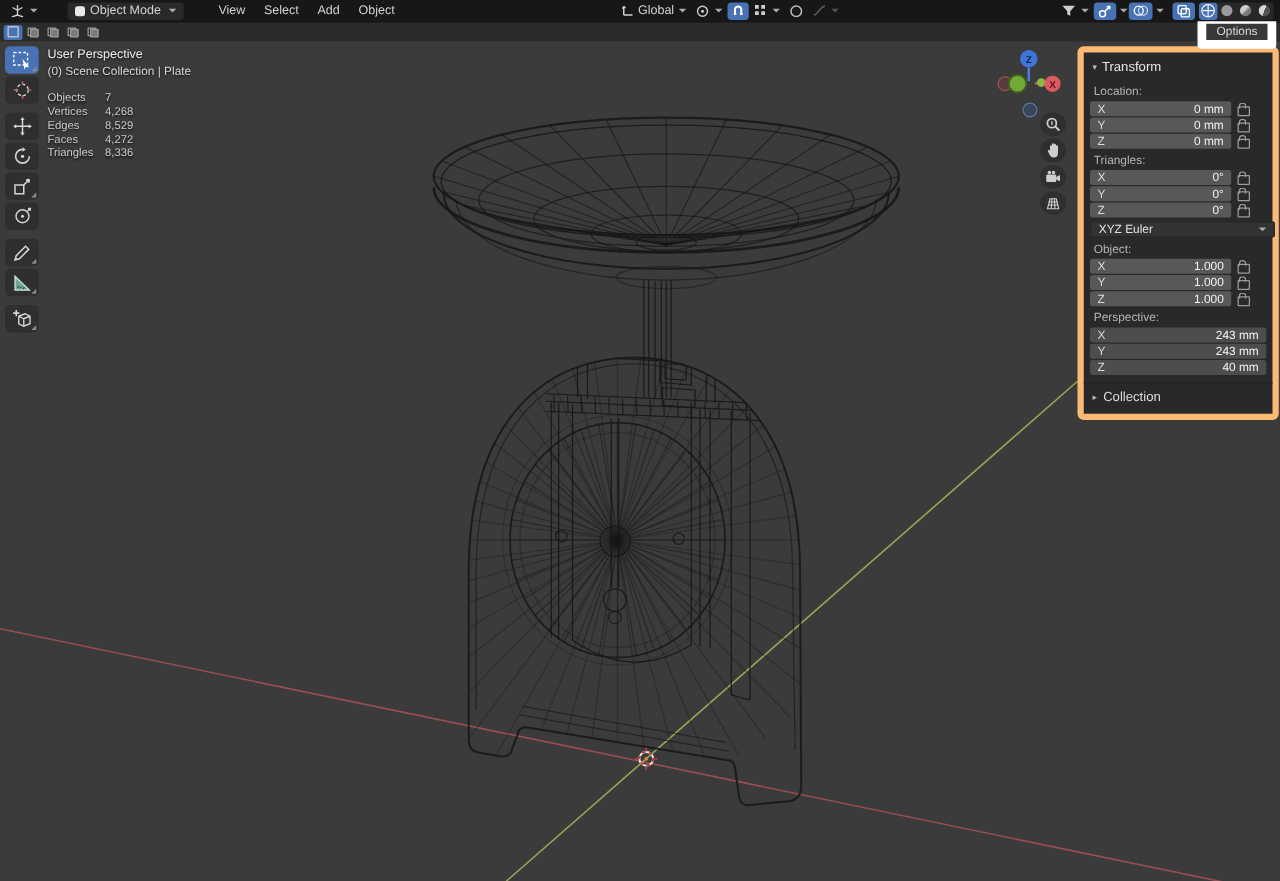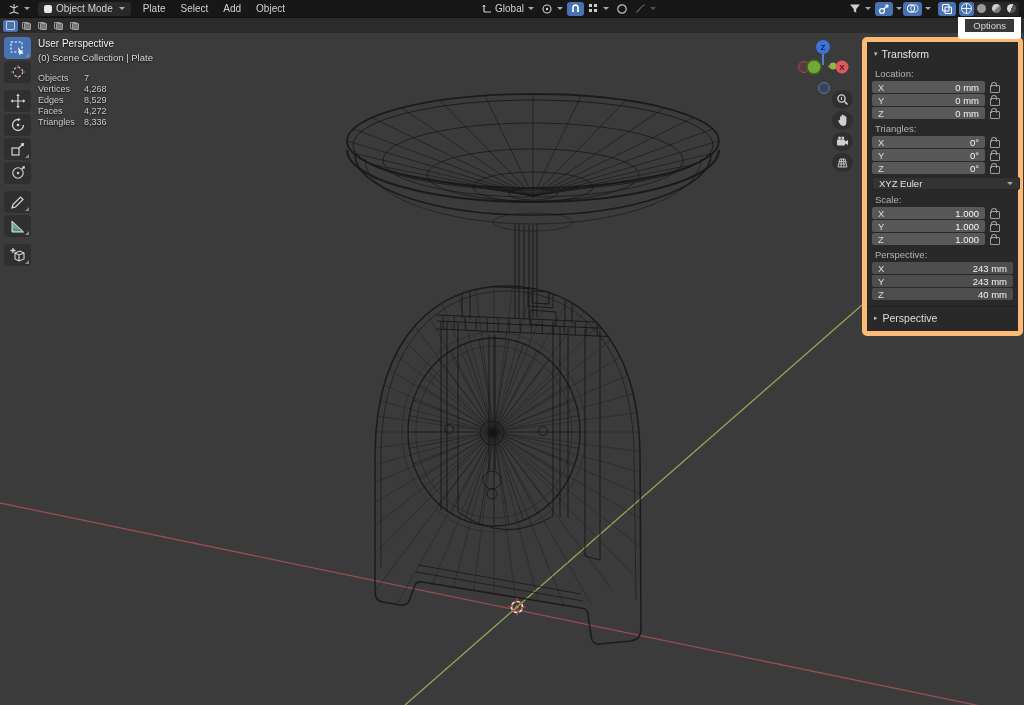--- a/index.html
+++ b/index.html
@@ -10,21 +10,21 @@
   .hdr{position:absolute;top:0;left:0;right:0;height:17px;background:#171717;z-index:40;
        display:flex;align-items:center;padding:0 5px;font-size:10px;color:#d2d2d2}
   .hgrp{display:flex;align-items:center;gap:1px}
   .mi{padding:0 7px;height:17px;line-height:17px;border-radius:3px;white-space:nowrap}
   .ibtn{display:flex;align-items:center;gap:2px;height:14px;padding:0 3px;border-radius:3px}
   .blue{background:#4772b3}
   .chev{width:0;height:0;border-left:3px solid transparent;border-right:3px solid transparent;
         border-top:3.5px solid #aaa;margin-left:2px}
   .dim{opacity:.4}
   .modebox{display:flex;align-items:center;gap:4px;background:#292929;border-radius:3px;
-           height:14px;padding:0 6px;margin:0 4px}
+           height:14px;padding:0 6px;margin:0 20px}
   .modeicon{width:8px;height:8px;background:#e8e8e8;border-radius:2px}
   .seg{display:flex;background:#282828;border-radius:3px;overflow:hidden;margin-left:2px}
   .seg>div{width:15px;height:14px;display:flex;align-items:center;justify-content:center}
   .ball{width:9px;height:9px;border-radius:50%;background:#9a9a9a}
   .ball.mat{background:linear-gradient(135deg,#cfcfcf 40%,#777 60%)}
   .ball.rend{background:linear-gradient(110deg,#d8d8d8 50%,#555 50%)}
   .wirecirc{width:9px;height:9px;border-radius:50%;border:1.2px solid #eee;position:relative}
   .wirecirc:before,.wirecirc:after{content:"";position:absolute;background:#eee}
   .wirecirc:before{left:50%;top:0;bottom:0;width:1px;margin-left:-.5px}
   .wirecirc:after{top:50%;left:0;right:0;height:1px;margin-top:-.5px}
@@ -274,21 +274,21 @@
       <svg width="12" height="11" viewBox="0 0 12 11">
         <path d="M6,1 L6,9 M6,9 L1.5,10.5 M6,9 L10.5,10.5 M2,3 L6,5.2 L10,3" stroke="#cfcfcf" stroke-width="1.1" fill="none"></path>
       </svg>
       <span class="chev"></span>
     </div>
     <div class="modebox">
       <span class="modeicon"></span>
       <span>Object Mode</span>
       <span class="chev"></span>
     </div>
-    <div class="mi">Plate</div>
+    <div class="mi">View</div>
     <div class="mi">Select</div>
     <div class="mi">Add</div>
     <div class="mi">Object</div>
   </div>
 
   <div class="hgrp" style="margin:0 auto">
     <div class="ibtn">
       <svg width="11" height="11" viewBox="0 0 11 11">
         <path d="M2,9 L2,2 M2,9 L9,9" stroke="#cfcfcf" stroke-width="1.2" fill="none"></path>
         <path d="M2,2 L1,4 M2,2 L3.5,3.5" stroke="#cfcfcf" stroke-width="1" fill="none"></path>
@@ -609,21 +609,21 @@
     <div class="lockcol">
         <span class="lock"></span>
       </div>
   </div>
 
   <div class="dropdown">
     <span>XYZ Euler</span>
     <span class="chev"></span>
   </div>
 
-  <div class="seclab">Scale:</div>
+  <div class="seclab">Object:</div>
   <div class="frow">
     <div class="field">
         <span class="ax">X</span>
         <span class="val">1.000</span>
       </div>
     <div class="lockcol">
         <span class="lock"></span>
       </div>
   </div>
   <div class="frow">
@@ -661,15 +661,15 @@
   <div class="frow">
     <div class="field wide">
         <span class="ax">Z</span>
         <span class="val">40 mm</span>
       </div>
   </div>
 
   <div class="psep"></div>
   <div class="prow">
     <span class="tri-d">▸</span>
-    <span>Perspective</span>
+    <span>Collection</span>
   </div>
 </div>
 
 </body></html>

